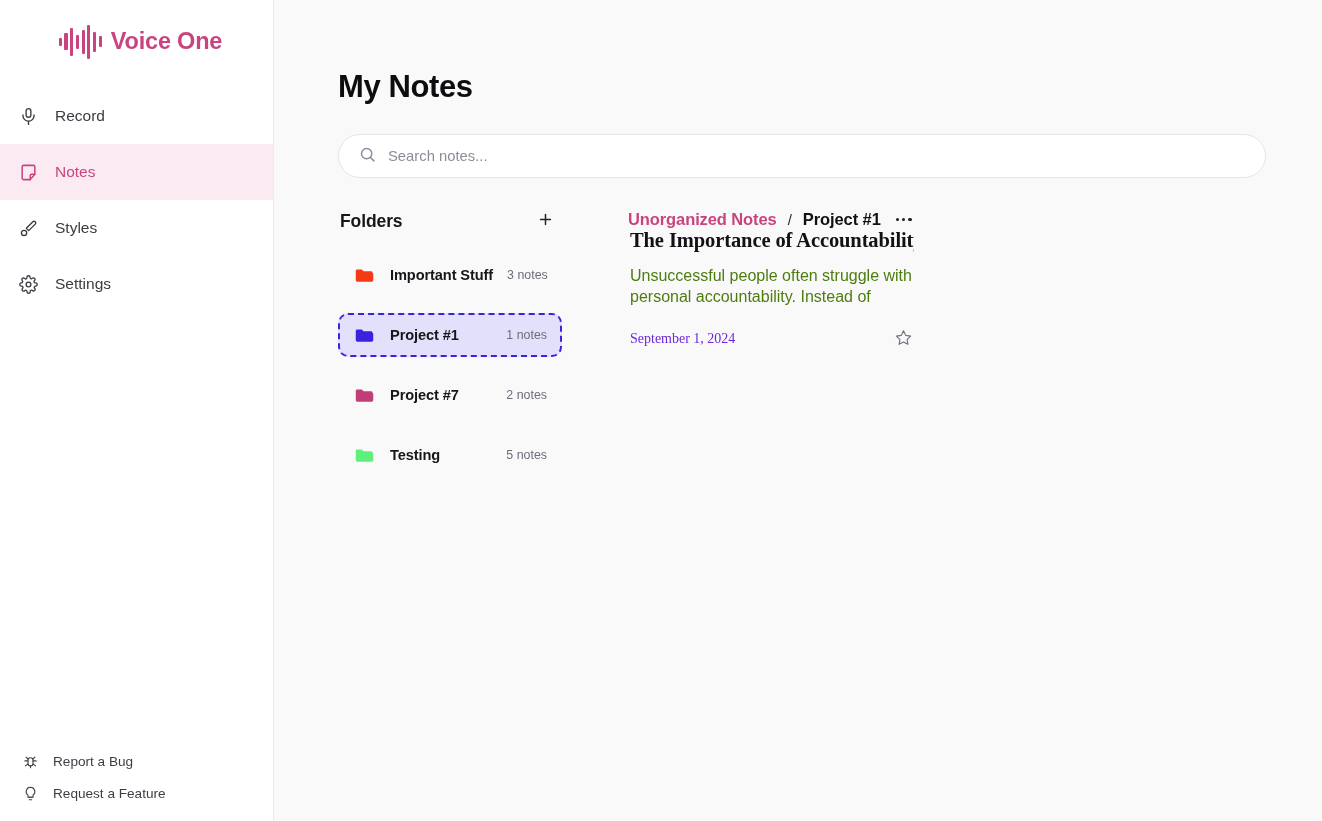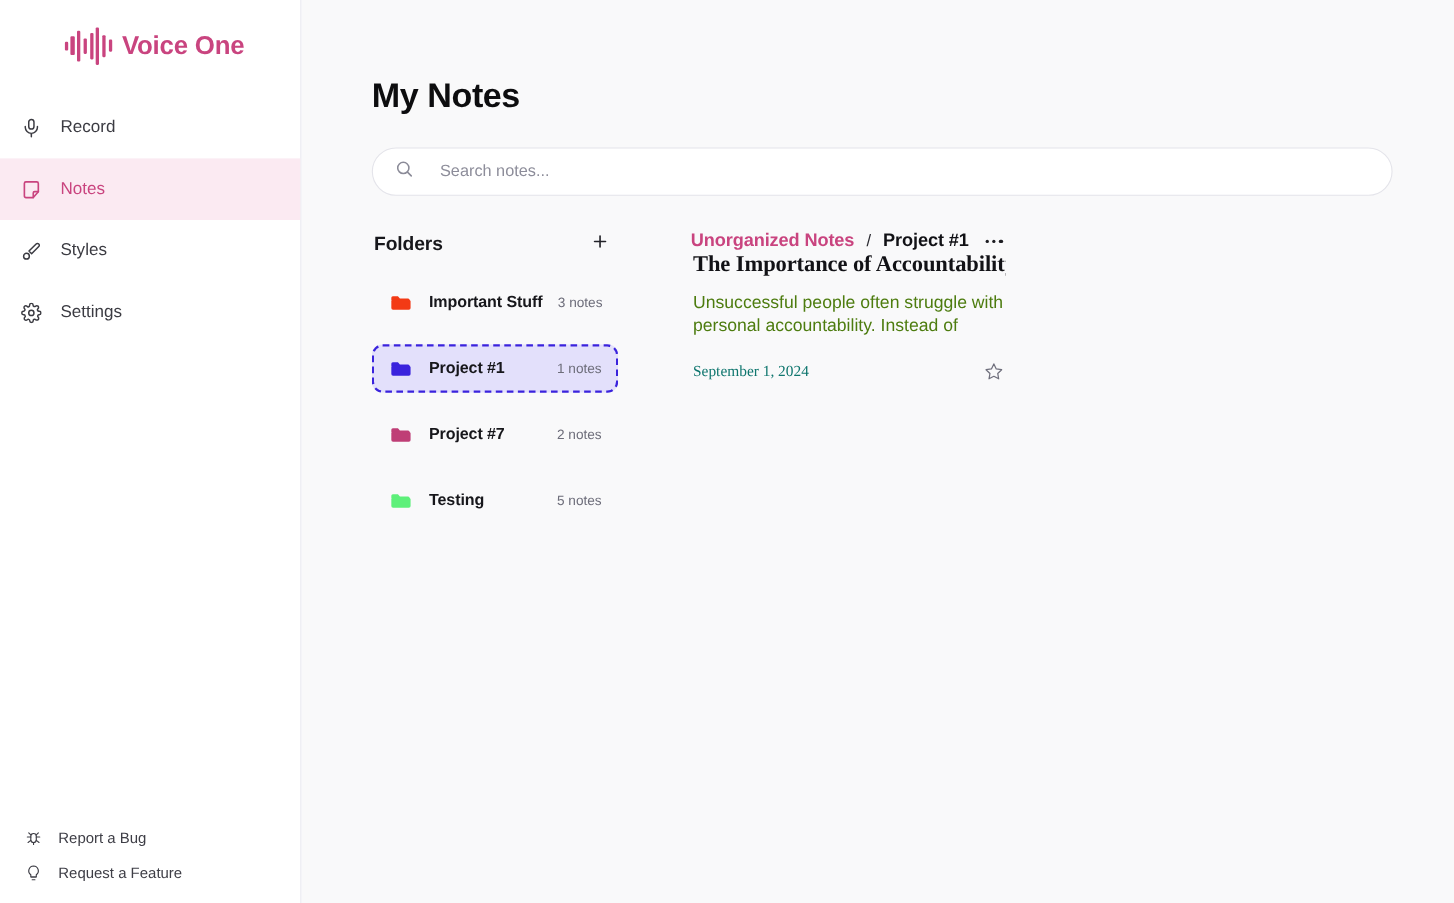--- a/index.html
+++ b/index.html
@@ -142,21 +142,21 @@
 
   .search-box {
     height: 44px;
     width: 928px;
     max-width: 100%;
     background: #ffffff;
     border: 1px solid #e4e4ea;
     border-radius: 22px;
     display: flex;
     align-items: center;
-    gap: 24px;
+    gap: 12px;
     padding: 0 20px;
     margin-bottom: 30px;
   }
   .search-box input {
     border: none;
     outline: none;
     background: transparent;
     font-family: "Liberation Sans", sans-serif;
     font-size: 14.8px;
     color: #2c2c33;
@@ -283,21 +283,21 @@
     overflow: hidden;
   }
   .note-foot {
     display: flex;
     align-items: center;
     justify-content: space-between;
   }
   .note-date {
     font-family: "Liberation Serif", serif;
     font-size: 14px;
-    color: #0f766e;
+    color: #6d28d9;
   }
   .star-btn {
     background: transparent; border: none; cursor: pointer;
     padding: 2px; display: flex; align-items: center; justify-content: center;
   }
 </style>
 </head>
 <body>
 
 <div class="app">

